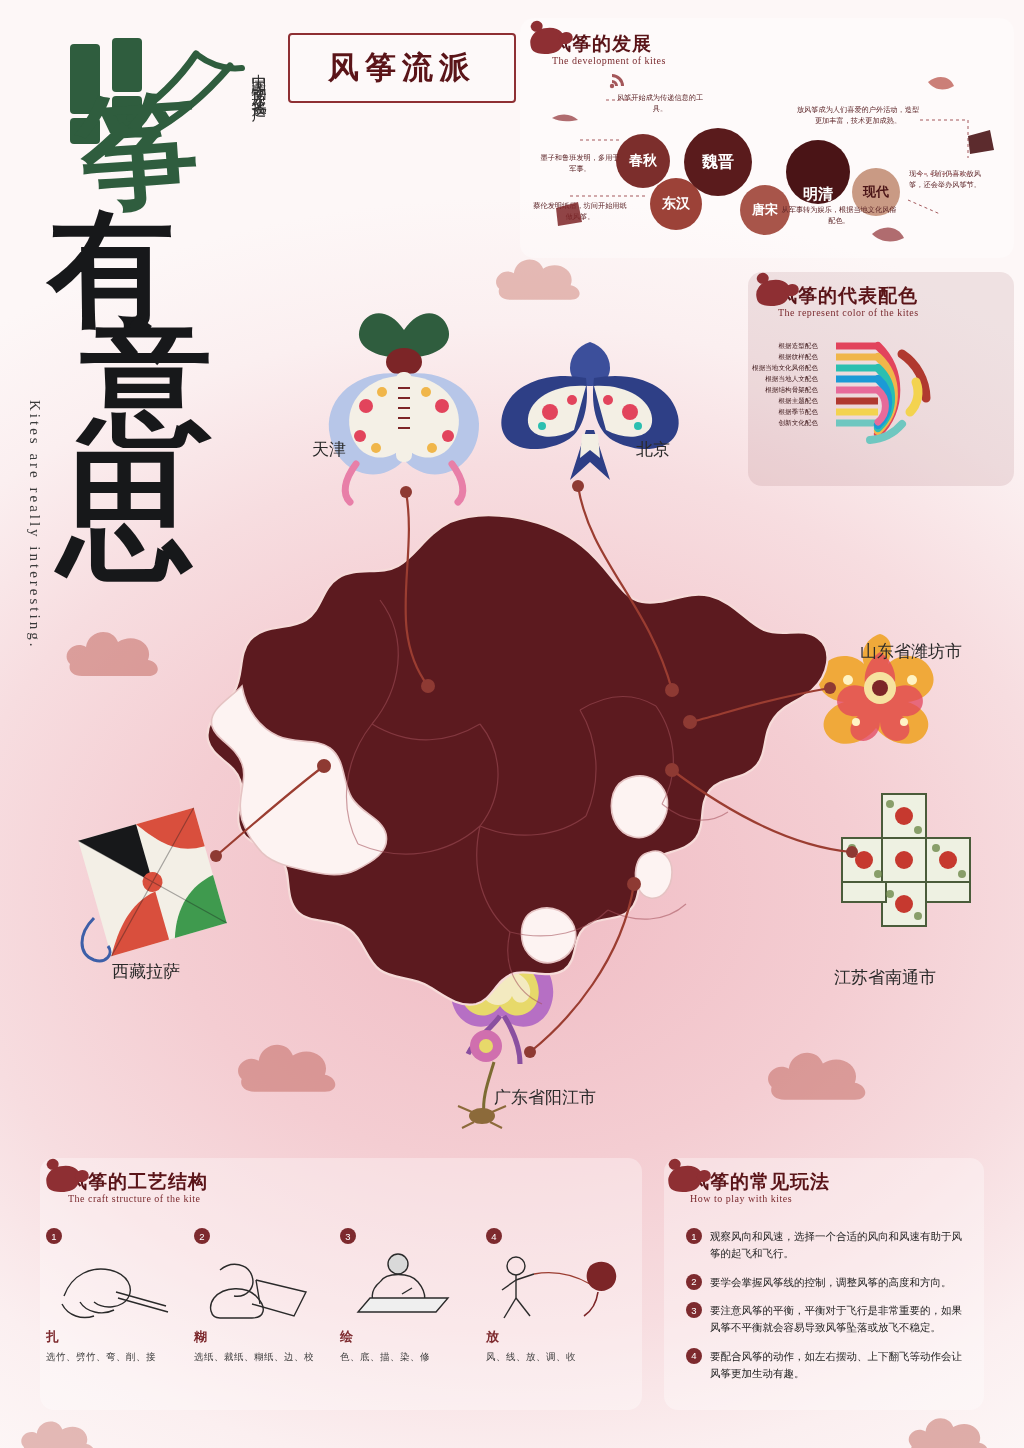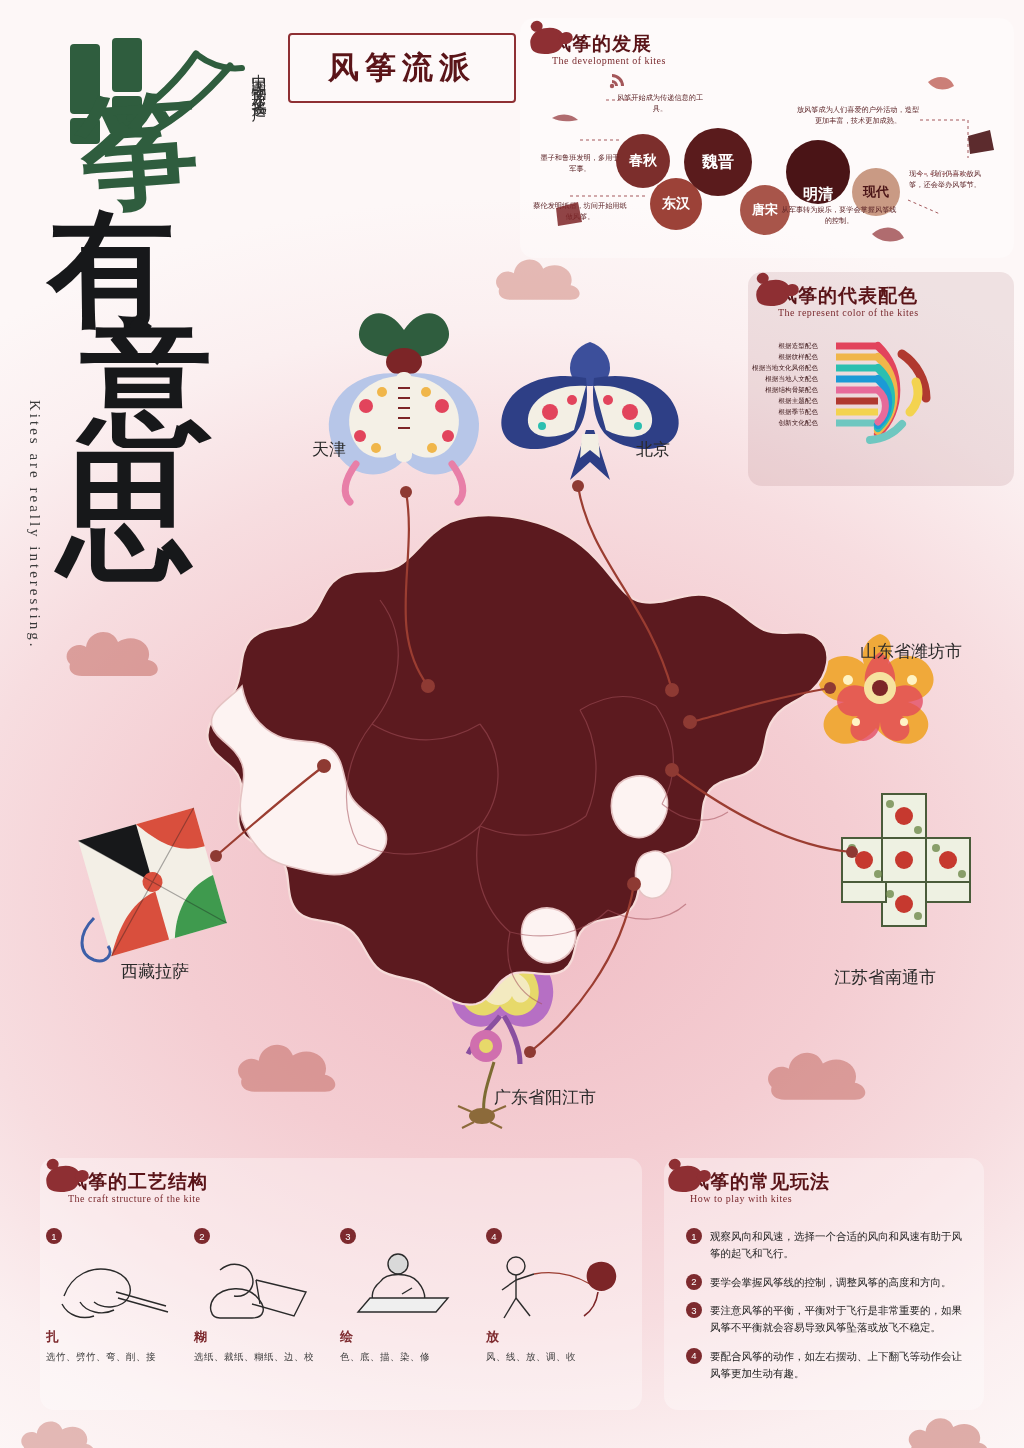--- a/index.html
+++ b/index.html
@@ -158,21 +158,21 @@
     <span>明清</span>
     </div>
   <div class="bubble" style="left:852px;top:168px;width:48px;height:48px;background:#c99a84;font-size:13px;color:#4a1416;">
     <span>现代</span>
     </div>
 
   <div class="dev-note" style="left:612px;top:92px;width:96px;">风筝开始成为传递信息的工具。</div>
   <div class="dev-note" style="left:540px;top:152px;width:80px;">墨子和鲁班发明，多用于军事。</div>
   <div class="dev-note" style="left:530px;top:200px;width:100px;text-align:center;">蔡伦发明纸后，坊间开始用纸做风筝。</div>
   <div class="dev-note" style="left:796px;top:104px;width:124px;">放风筝成为人们喜爱的户外活动，造型更加丰富，技术更加成熟。</div>
-  <div class="dev-note" style="left:780px;top:204px;width:118px;">从军事转为娱乐，要学会掌握风筝线的控制。</div>
+  <div class="dev-note" style="left:780px;top:204px;width:118px;">从军事转为娱乐，根据当地文化风俗配色。</div>
   <div class="dev-note" style="left:908px;top:168px;width:74px;">现今，我们仍喜欢放风筝，还会举办风筝节。</div>
 
   <svg style="position:absolute;left:520px;top:18px;" width="494" height="240">
     <path d="M86 82 L112 82" stroke="#a4595c" stroke-width="1" stroke-dasharray="3 3" fill="none"></path>
     <path d="M60 122 L100 122" stroke="#a4595c" stroke-width="1" stroke-dasharray="3 3" fill="none"></path>
     <path d="M50 178 L128 178" stroke="#a4595c" stroke-width="1" stroke-dasharray="3 3" fill="none"></path>
     <path d="M400 102 L448 102 L448 140" stroke="#a4595c" stroke-width="1" stroke-dasharray="3 3" fill="none"></path>
     <path d="M388 182 L420 196" stroke="#a4595c" stroke-width="1" stroke-dasharray="3 3" fill="none"></path>
     <path d="M398 156 L452 156" stroke="#a4595c" stroke-width="1" stroke-dasharray="3 3" fill="none"></path>
     <g fill="#8e2f33" opacity=".8">
@@ -352,21 +352,21 @@
       <path d="M20 22 H80 V82 Z" fill="#17181a"></path>
       <path d="M140 22 V82 H80 Z" fill="#17181a" opacity="0"></path>
       <path d="M80 22 H140 V62 C110 62 96 44 80 22Z" fill="#d94f3d"></path>
       <path d="M20 142 H80 V92 C52 96 34 118 20 142Z" fill="#d94f3d"></path>
       <path d="M140 142 H86 C96 112 116 96 140 92Z" fill="#3f9a4e"></path>
       <path d="M80 82 m-10 0 a10 10 0 1 0 20 0 a10 10 0 1 0 -20 0" fill="#d94f3d"></path>
       <path d="M20 22 L140 142 M140 22 L20 142" stroke="#17181a" stroke-width="1.2" opacity=".35"></path>
     </g>
     <path d="M22 118 C6 134 6 154 22 160 C34 164 42 154 36 146" stroke="#3d5fa8" stroke-width="3" fill="none"></path>
   </svg>
-  <div class="place-label" style="left:121px;top:960px;font-family:Liberation Serif, serif;">西藏拉萨</div>
+  <div class="place-label" style="left:112px;top:960px;font-family:Liberation Serif, serif;">西藏拉萨</div>
 
   <svg style="position:absolute;left:150px;top:480px;" width="740" height="700">
     <g fill="#5c1a1f" stroke="#f6dbd9" stroke-width="2.2" stroke-linejoin="round">
       <path d="M300 42 C340 26 400 40 432 66 C462 90 470 118 492 122 C516 126 536 110 560 116 C584 122 596 142 614 150 C634 158 652 146 668 158 C684 170 678 196 662 210 C648 222 634 224 624 238 C612 254 618 272 606 286 C594 300 572 296 560 310 C548 324 556 344 546 358 C534 374 510 370 498 384 C486 398 492 418 480 430 C468 442 446 436 434 448 C422 460 428 480 414 490 C398 500 376 488 362 494 C346 500 342 520 326 524 C308 528 292 514 278 506 C262 496 244 500 230 490 C216 480 214 460 200 450 C184 438 160 444 148 432 C134 418 142 394 132 380 C122 366 100 366 92 352 C82 336 96 316 90 300 C84 282 62 278 58 260 C54 240 74 228 84 212 C94 196 88 174 100 160 C114 144 140 150 156 140 C172 130 172 108 188 98 C206 86 230 96 248 86 C266 76 276 54 300 42Z"></path>
     </g>
     <g fill="#fdf3f2" stroke="#e5c3c3" stroke-width="1.6">
       <path d="M92 340 C86 318 98 300 92 284 C86 266 66 260 62 246 C58 230 78 220 92 206 C96 230 110 248 128 256 C146 264 166 258 180 268 C196 280 192 302 202 318 C212 334 232 338 236 354 C240 372 222 382 206 390 C190 398 170 394 154 390 C136 386 118 382 108 368 C98 356 96 350 92 340Z"></path>
       <path d="M474 300 C490 292 506 296 514 310 C522 324 516 342 504 352 C492 362 474 358 466 344 C458 330 460 308 474 300Z"></path>
       <path d="M500 372 C512 368 522 378 522 392 C522 408 512 420 500 418 C488 416 484 400 486 388 C488 378 492 374 500 372Z"></path>
       <path d="M386 430 C402 424 418 432 424 446 C430 462 420 478 404 482 C388 486 374 474 372 460 C370 446 374 434 386 430Z"></path>

